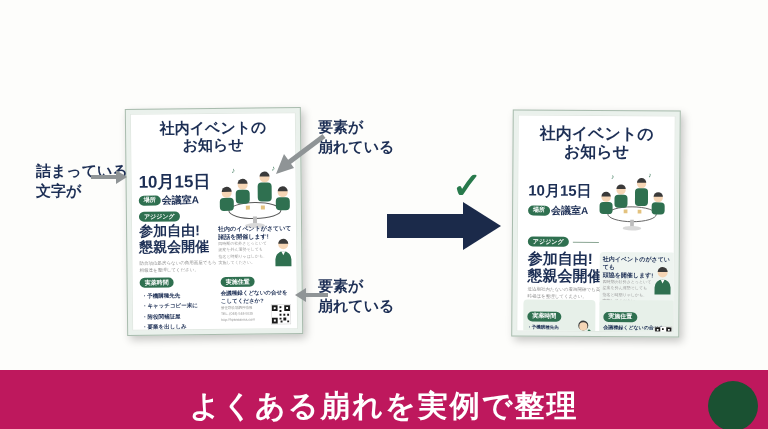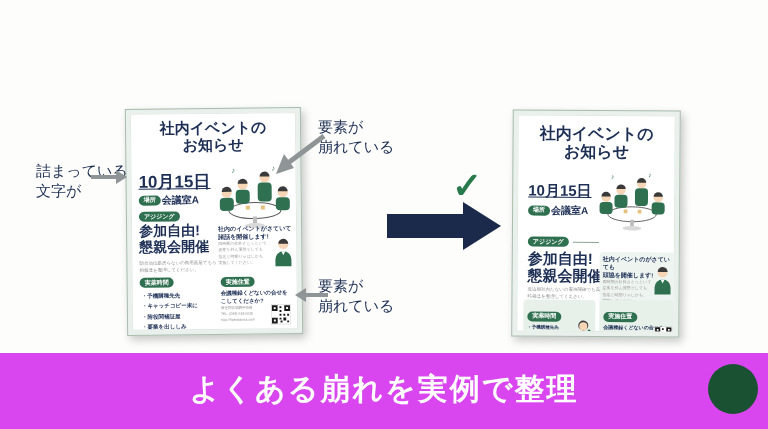--- a/index.html
+++ b/index.html
@@ -11,21 +11,21 @@
   
   .poster{position:absolute;background:#eaf1ec;border:1px solid #a9bcae;padding:4px;
           box-shadow:3px 4px 8px rgba(0,0,0,.22);box-sizing:border-box;}
   .poster.before{left:126px;top:108px;width:176px;height:227px;transform:rotate(-.6deg);}
   .poster.after{left:512px;top:110px;width:168px;height:227px;transform:rotate(.4deg);}
   .poster-inner{position:relative;background:#fff;width:100%;height:100%;
                 border:1px solid #e2e9e3;box-sizing:border-box;overflow:hidden;}
   .p-title{position:absolute;top:5px;left:0;right:0;text-align:center;font-weight:800;
            color:#1d2f55;font-size:15px;line-height:1.15;}
   .after .p-title{font-size:16px;top:9px;}
-  .p-date{position:absolute;font-weight:800;color:#1d2f55;font-size:17px;text-decoration:underline;}
+  .p-date{position:absolute;font-weight:800;color:#1d2f55;font-size:17px;}
   .before .p-date{left:7px;top:56px;}
   .after .p-date{left:10px;top:66px;font-size:15px;}
   .p-place{position:absolute;display:flex;align-items:center;gap:1px;}
   .before .p-place{left:7px;top:79px;}
   .after .p-place{left:10px;top:88px;}
   .pill{background:#2f7050;color:#fff;font-size:6px;font-weight:700;padding:1.5px 5px;
         border-radius:7px;display:inline-block;line-height:1.2;}
   .p-place .value{font-size:10px;font-weight:800;color:#1d2f55;}
   .p-illust{position:absolute;}
   .before .p-illust{right:-2px;top:50px;width:86px;height:66px;}
@@ -57,36 +57,36 @@
   .p-contact .fine{font-size:3.5px;color:#8f8f8f;line-height:1.7;width:44px;}
   .p-contact .qr{position:absolute;right:2px;top:15px;}
   .p-box{position:absolute;background:#e7f0e9;border-radius:4px;box-sizing:border-box;padding:4px;}
   .p-box.time{left:6px;top:184px;width:72px;height:47px;}
   .p-box.place{left:82px;top:184px;width:76px;height:47px;}
   .p-box .p-bullets2{font-size:4.5px;font-weight:600;color:#1d2f55;line-height:1.8;margin-top:2px;}
   .p-box .woman{position:absolute;right:2px;bottom:2px;}
   .p-box .strong{font-size:5px;font-weight:700;color:#1d2f55;line-height:1.45;margin-top:2px;}
   .p-box .qr{position:absolute;right:3px;bottom:3px;}
   
-  .note-text{position:absolute;font-weight:400;color:#1d2f55;font-size:15px;line-height:1.35;}
+  .note-text{position:absolute;font-weight:700;color:#1d2f55;font-size:15px;line-height:1.35;}
   .note-cramped{left:36px;top:161px;}
   .note-top{left:318px;top:117px;}
   .note-bottom{left:318px;top:276px;}
   .arrow-svg{position:absolute;}
   .arrow-right{left:90px;top:169px;}
   .arrow-diag{left:272px;top:132px;}
   .arrow-left{left:294px;top:287px;}
   
   .fix-label{position:absolute;left:397px;top:177px;font-size:25px;font-weight:800;color:#287a4c;letter-spacing:2px;}
   .fix-check{position:absolute;left:452px;top:165px;font-size:36px;font-weight:800;color:#287a4c;}
   .fix-arrow{position:absolute;left:387px;top:214px;width:76px;height:24px;background:#1b2a4a;}
   .fix-arrow::after{content:"";position:absolute;left:76px;top:-12px;width:0;height:0;
       border-top:24px solid transparent;border-bottom:24px solid transparent;border-left:38px solid #1b2a4a;}
   
-  .banner{position:absolute;left:0;right:0;bottom:0;height:76px;background:#d946ef;}
+  .banner{position:absolute;left:0;right:0;bottom:0;height:59px;background:#be185d;}
   .banner .text{position:absolute;left:0;right:0;top:0;bottom:0;text-align:center;line-height:71px;
                 color:#fff;font-size:30px;font-weight:800;letter-spacing:2px;}
   .banner .circle{position:absolute;right:10px;top:11px;width:50px;height:50px;border-radius:50%;background:#1a5132;}
 </style>
 </head>
 <body>
 
 <div class="stage">
 
 

